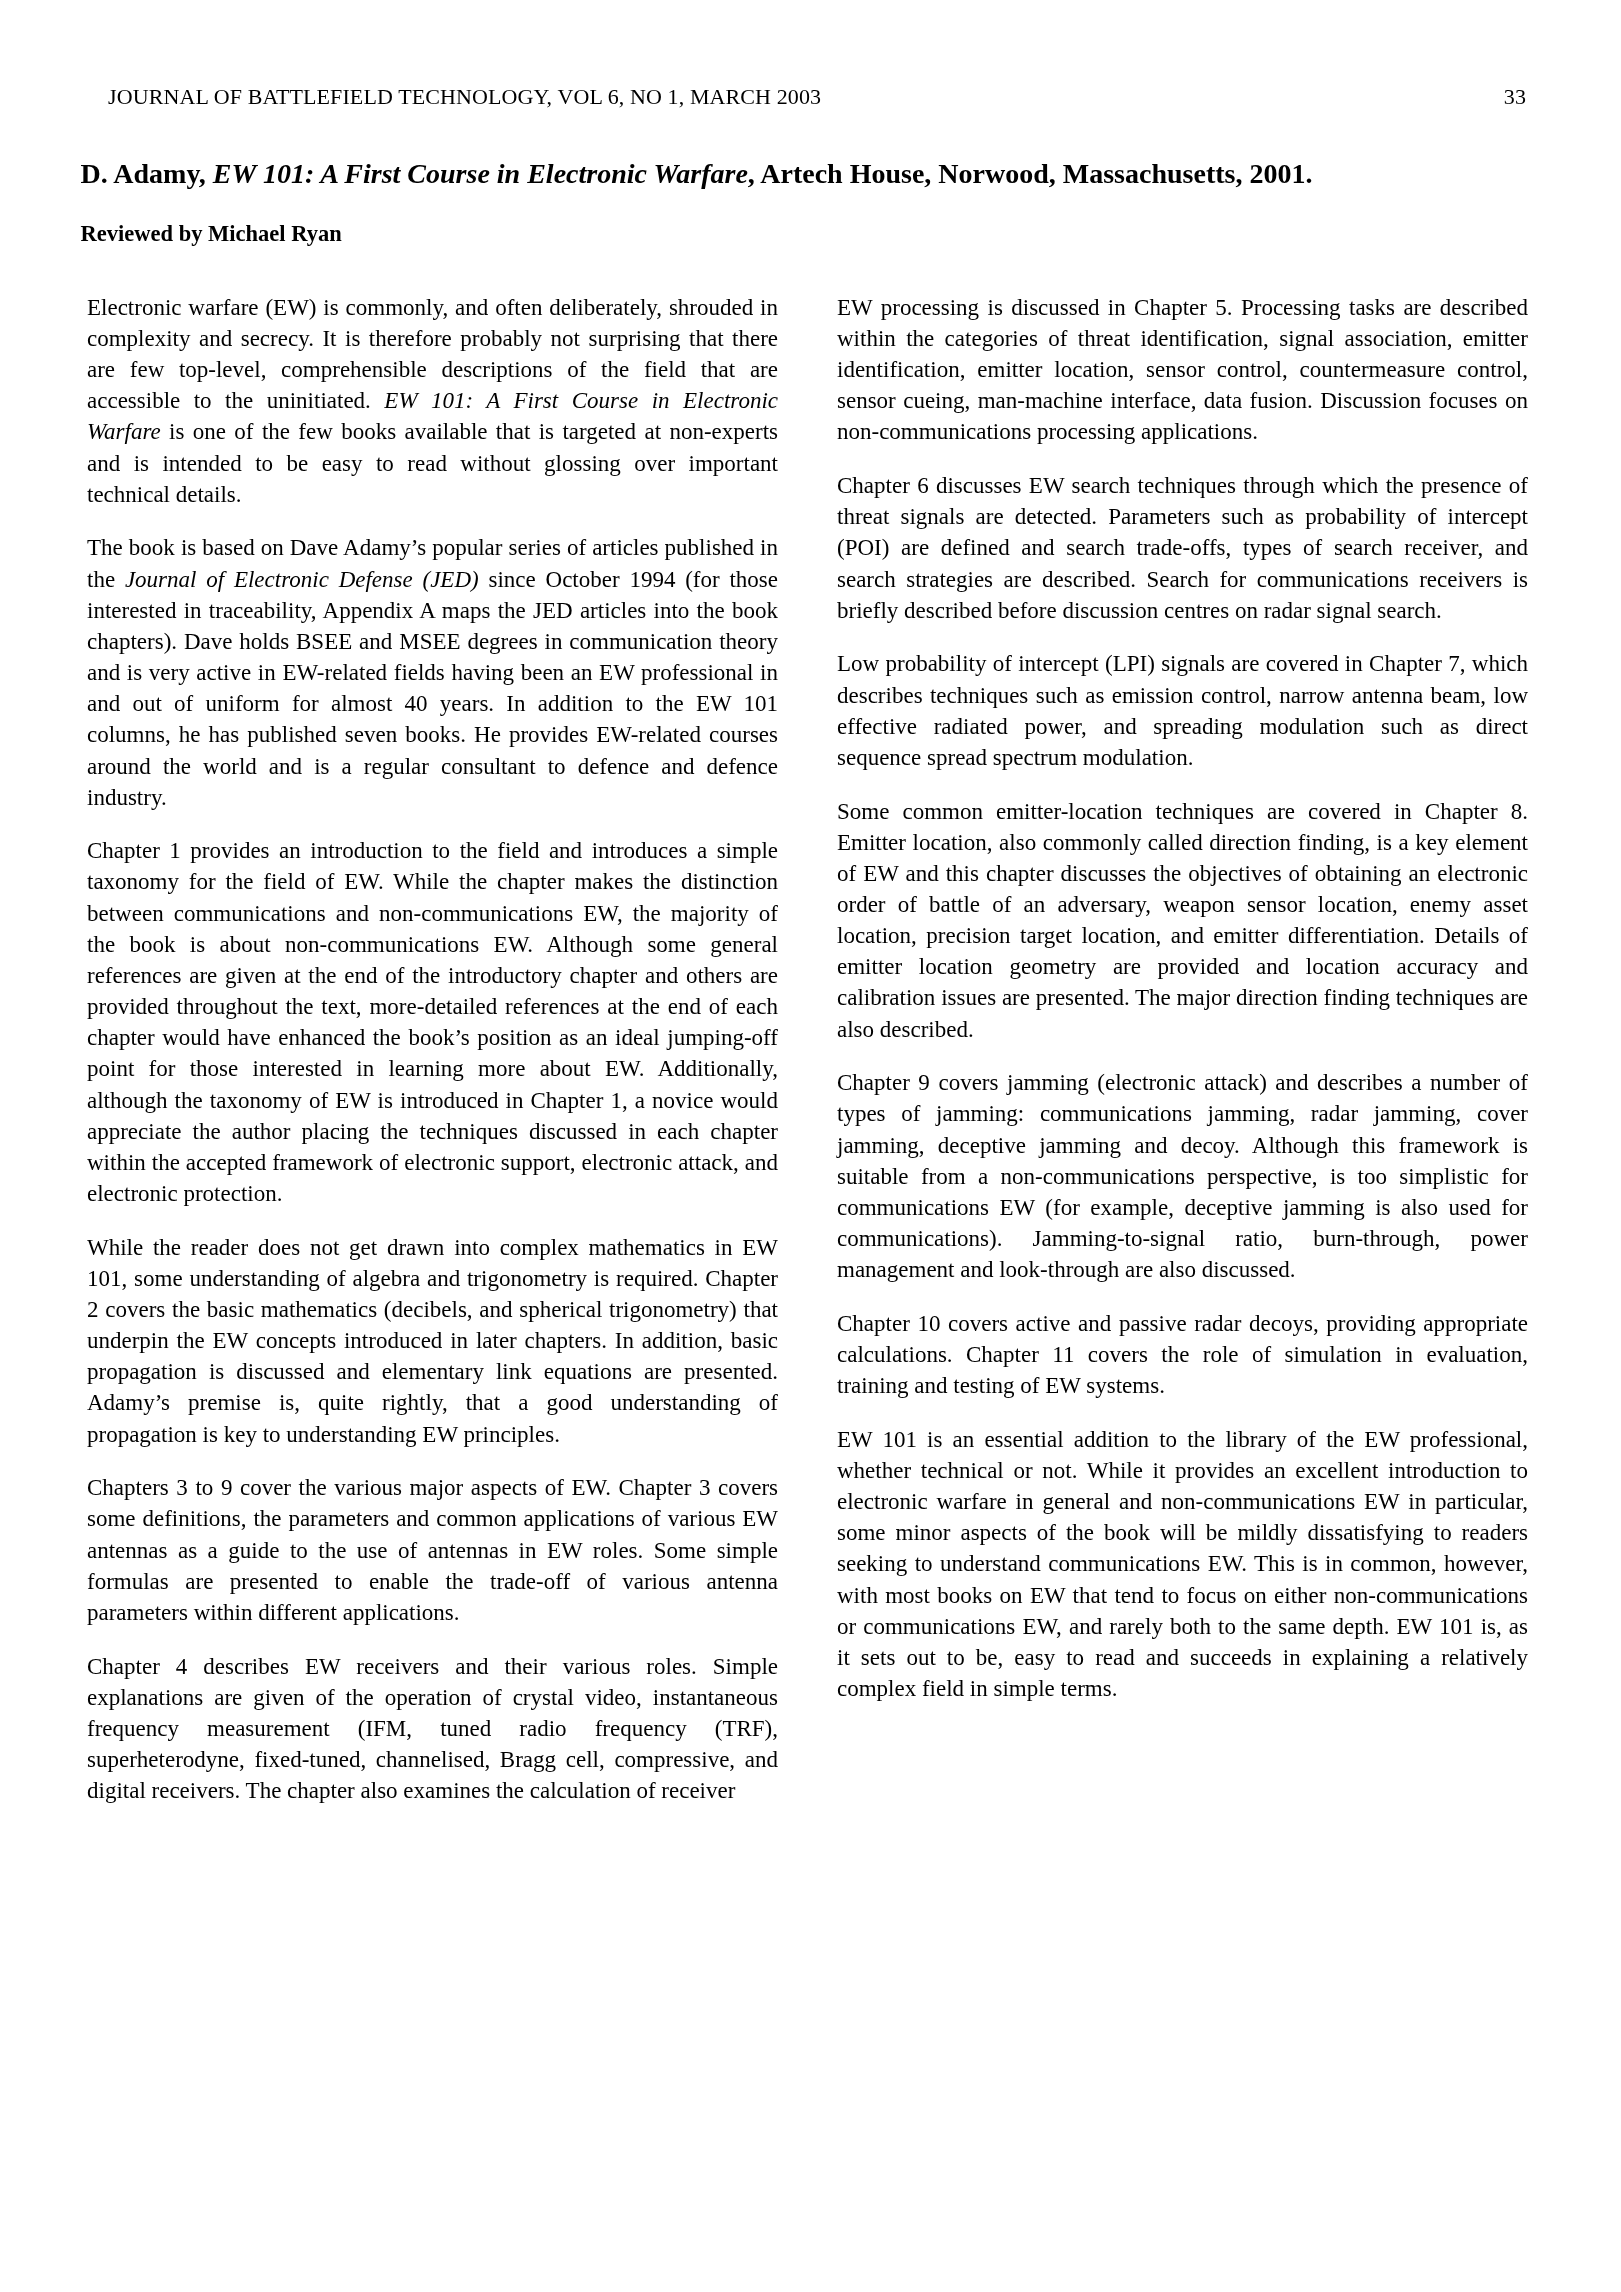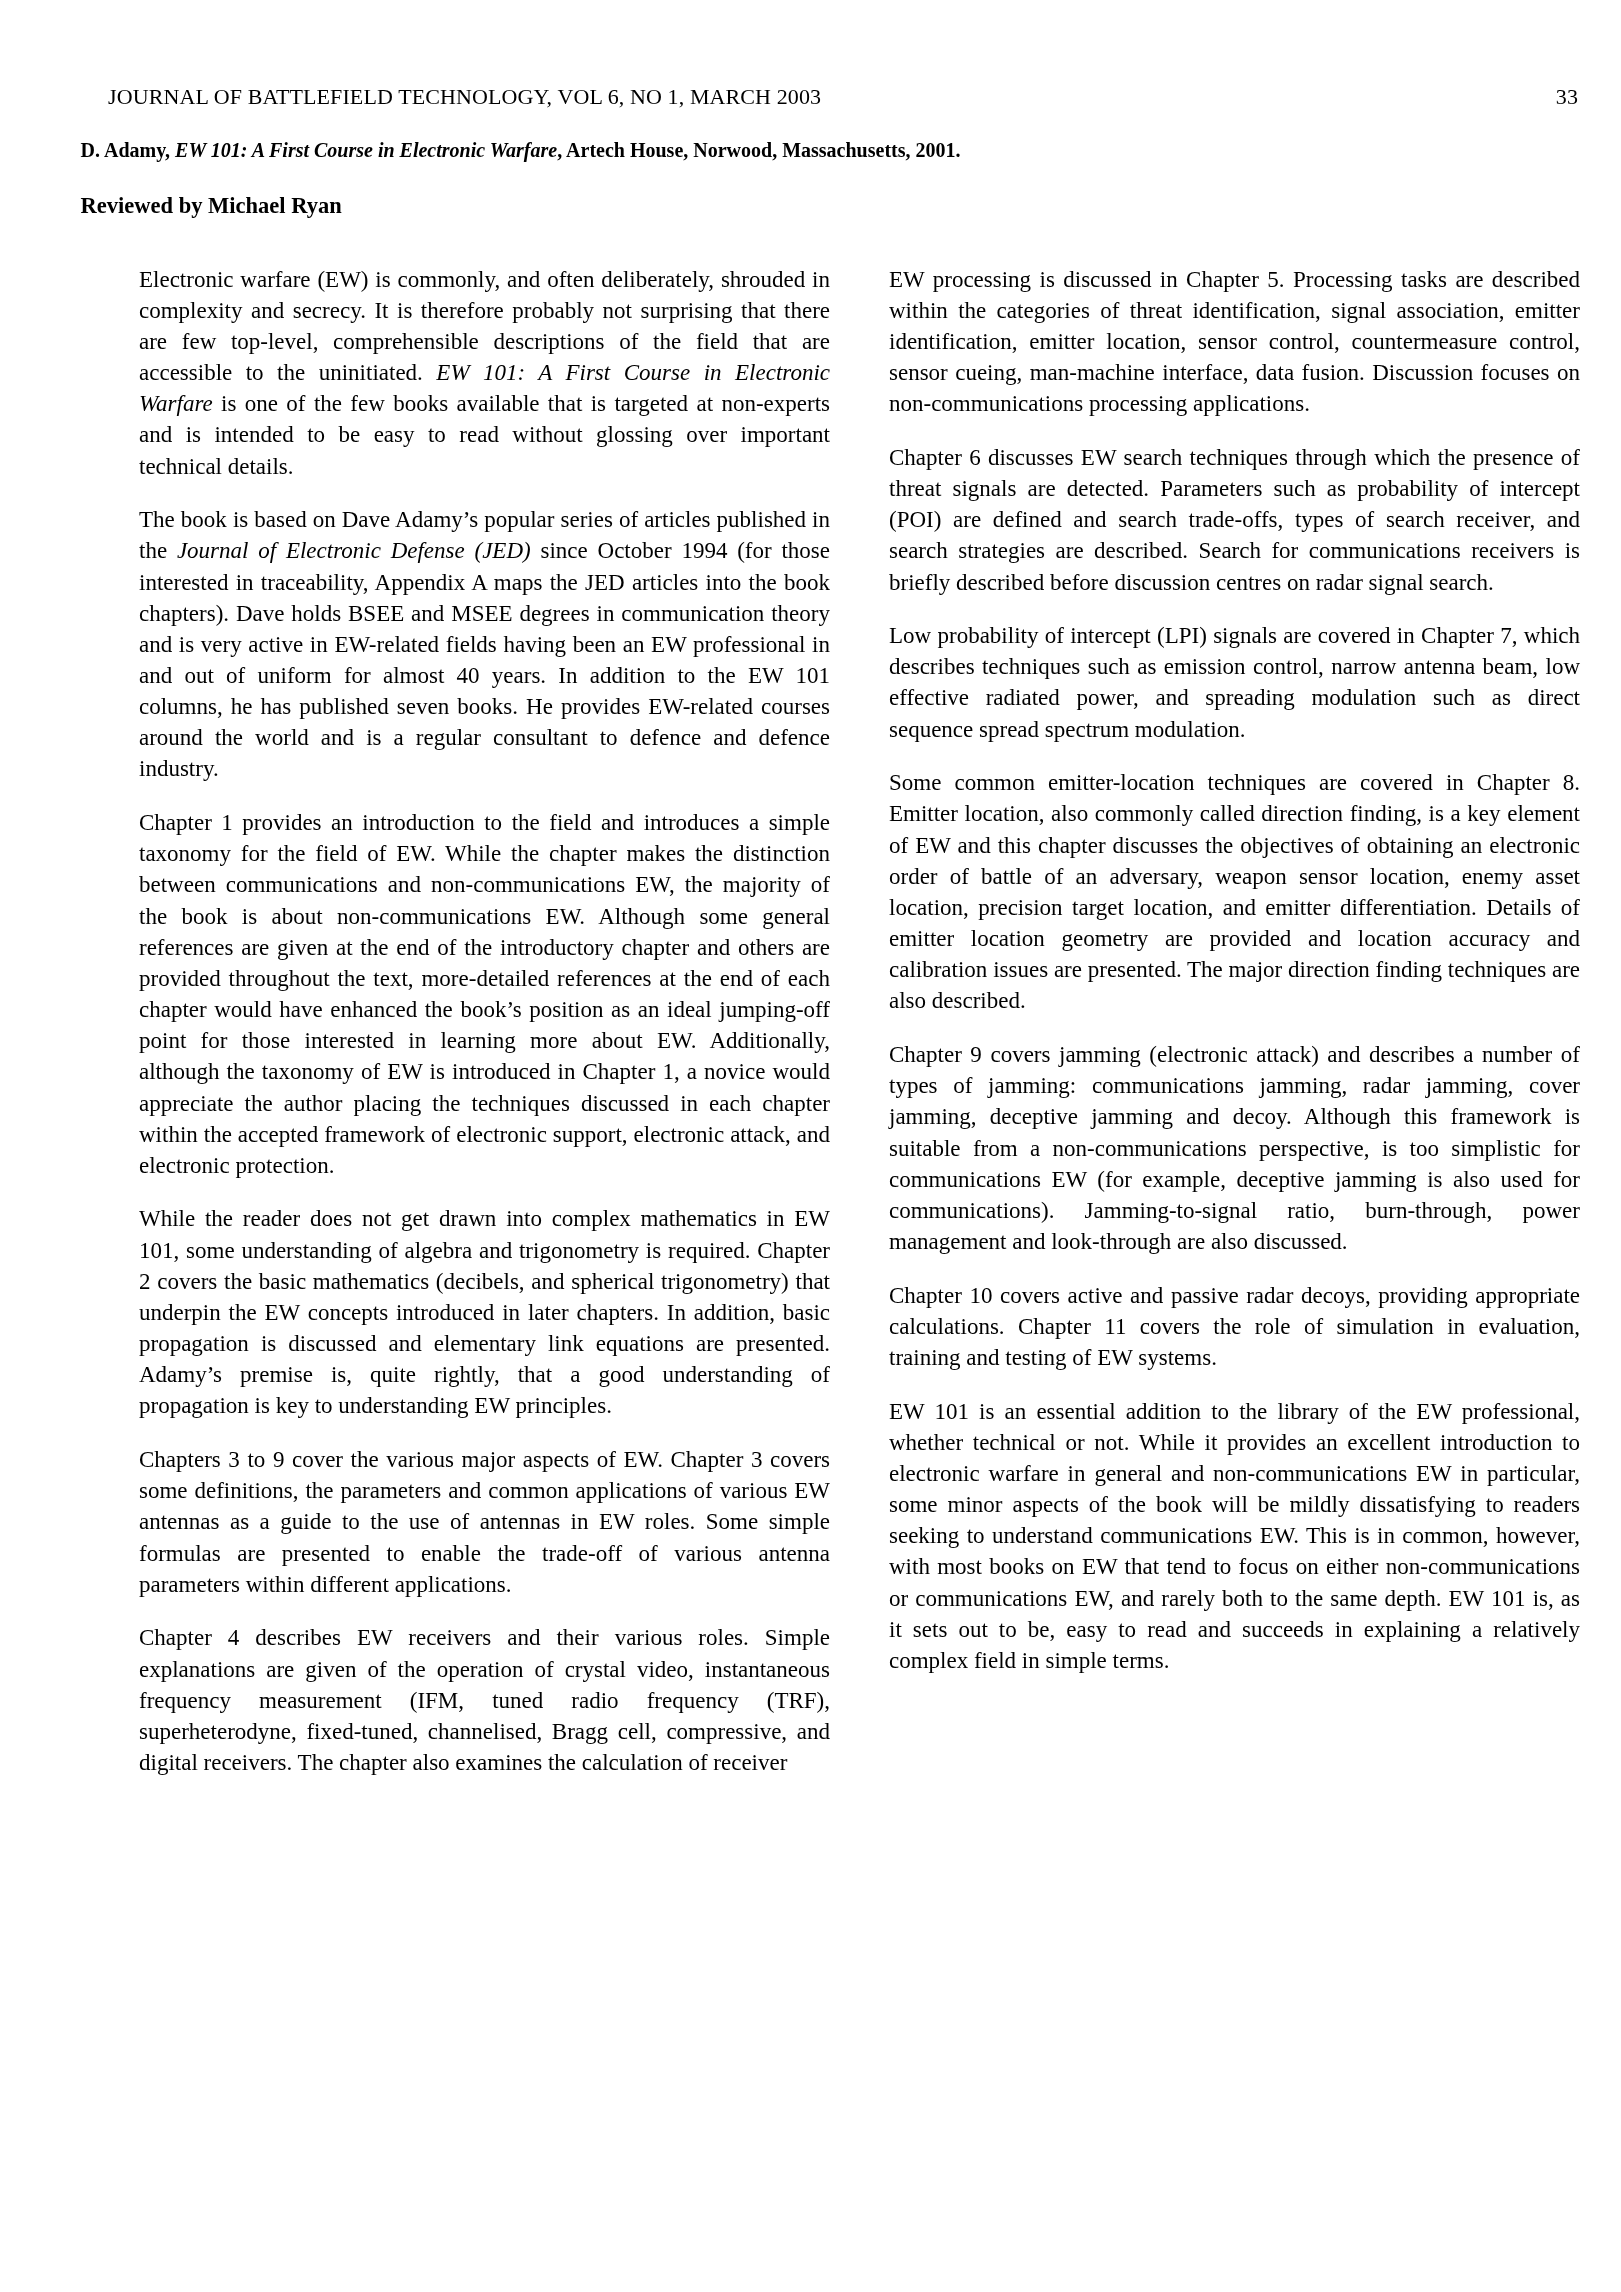--- a/index.html
+++ b/index.html
@@ -13,21 +13,21 @@
     height: 2293px;
     font-family: "Liberation Serif", "DejaVu Serif", serif;
     color: #000000;
     position: relative;
     overflow: hidden;
   }
   .page {
     box-sizing: border-box;
     width: 1621px;
     height: 2274px;
-    padding: 84px 41px 59px 108px;
+    padding: 84px 93px 59px 108px;
     position: relative;
   }
 
   
   .running-header {
     display: flex;
     align-items: baseline;
     justify-content: space-between;
     font-size: 22px;
     letter-spacing: 0.1px;
@@ -47,25 +47,25 @@
     text-align: center;
     font-weight: bold;
     font-size: 26.5px;
     letter-spacing: 0.6px;
     margin: 62px 0 0 0;
   }
 
   
   .citation {
     font-weight: bold;
-    font-size: 20px;
+    font-size: 28px;
     line-height: 1.28;
     text-align: justify;
     text-justify: inter-word;
-    margin: 28px 0 0 -27.4px;
+    margin: 46px 0 0 -27.4px;
     padding-right: 3.9px;
   }
   .citation .title-italic {
     font-style: italic;
   }
 
   .byline {
     font-weight: bold;
     font-size: 22.5px;
     margin: 29px 0 0 -27.4px;

